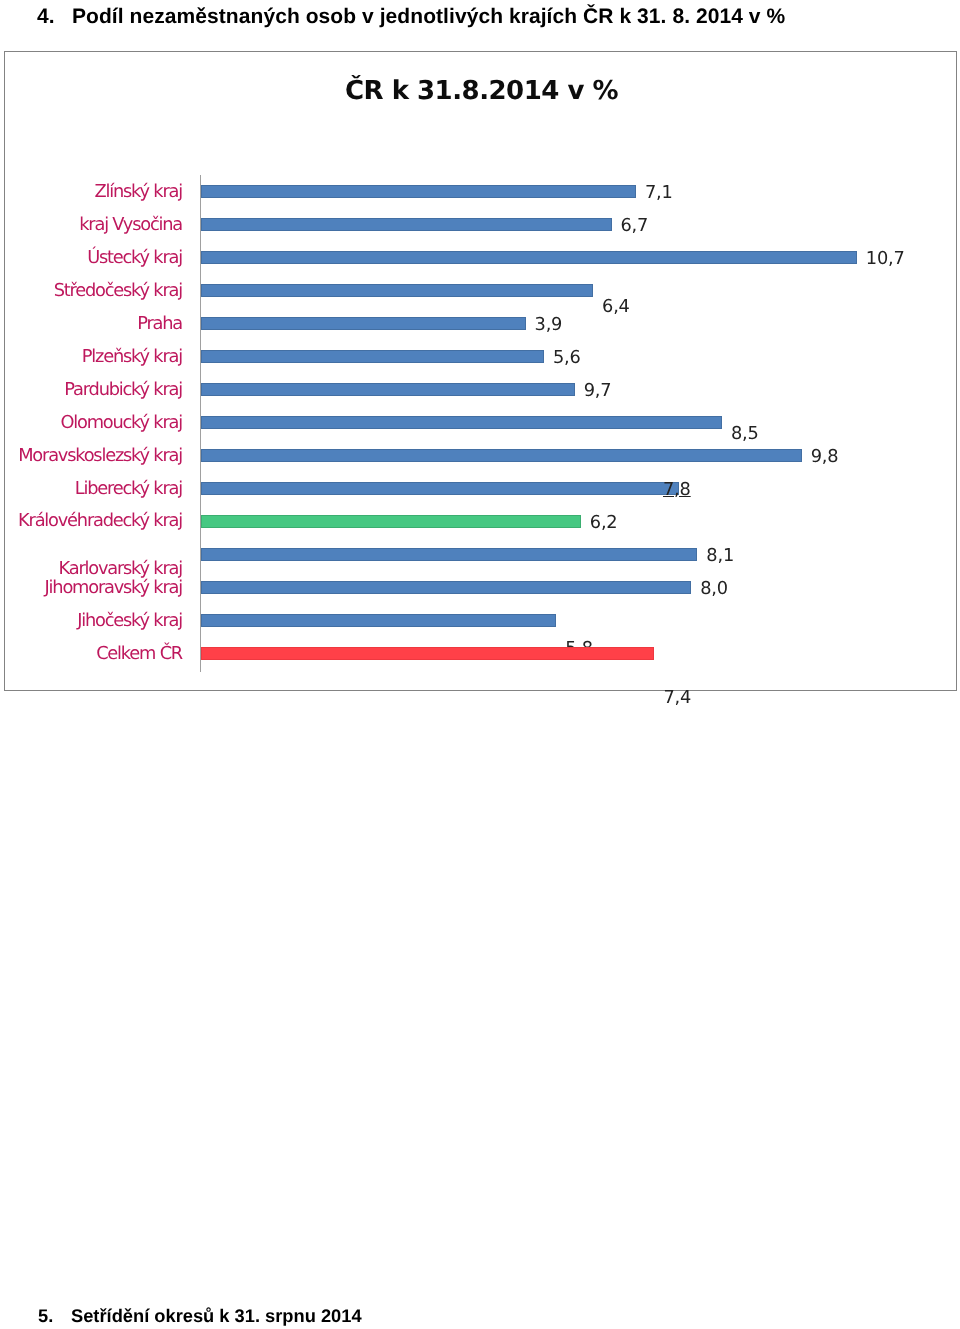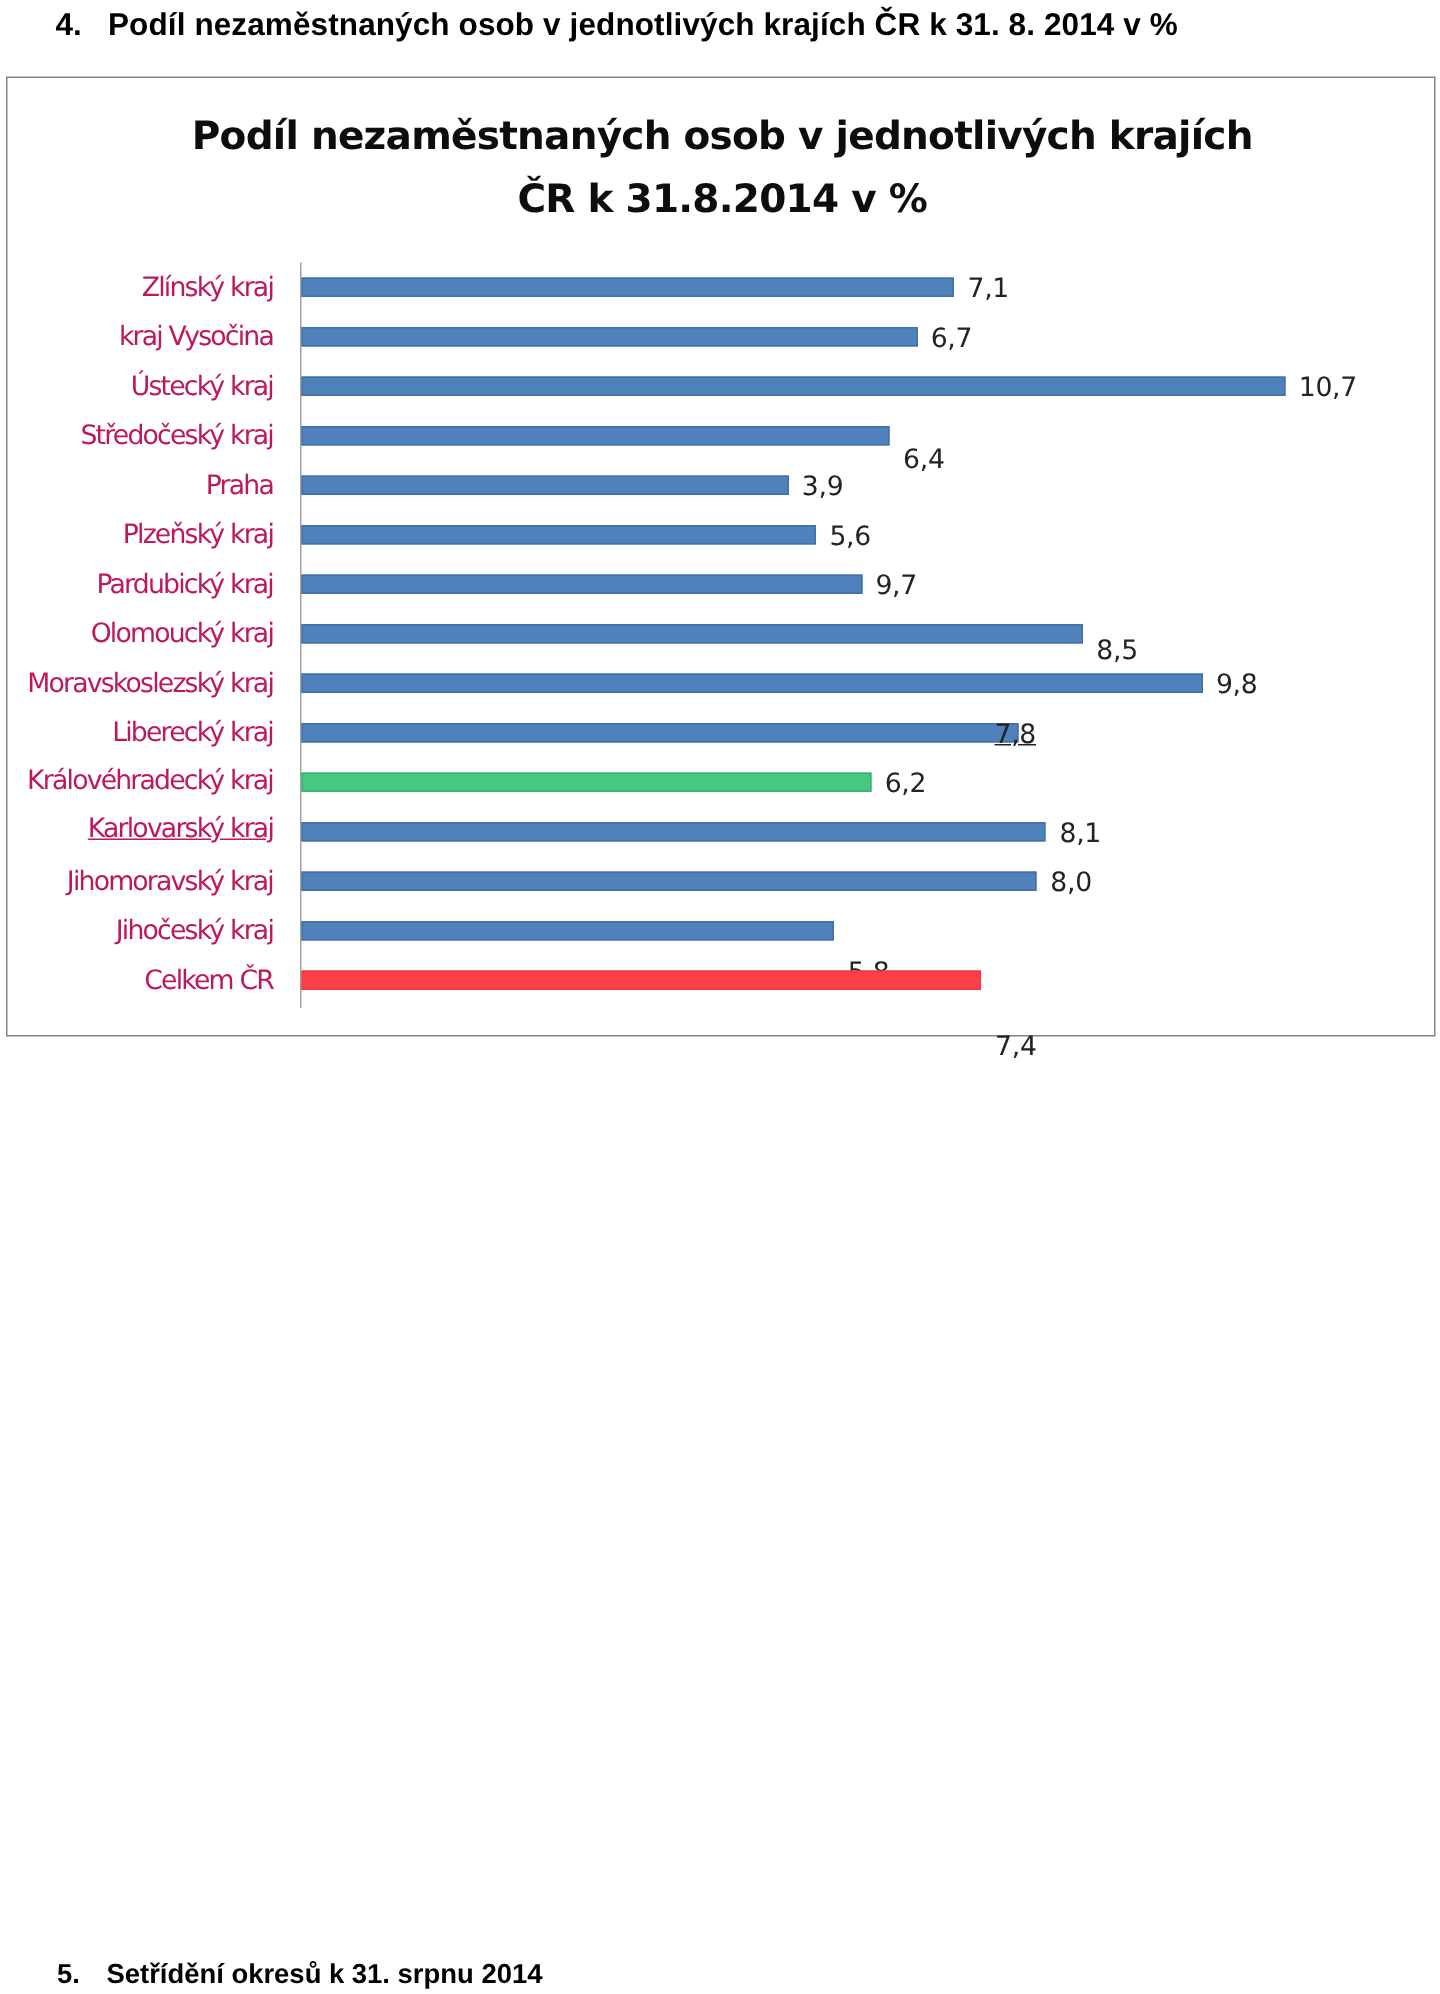--- a/index.html
+++ b/index.html
@@ -134,21 +134,20 @@
 </style>
 </head>
 <body>
 
 <div class="doc-heading">
   <span class="num">4.</span><span>Podíl nezaměstnaných osob v jednotlivých krajích ČR k 31. 8. 2014 v %</span>
 </div>
 
 <div id="chart-frame">
   <div class="chart-title">
-    <div>Podíl nezaměstnaných osob v jednotlivých krajích</div>
     <div>ČR k 31.8.2014 v %</div>
   </div>
   <div id="plot">
     <div class="axis-line"></div>
     <div id="bar-rows">
         <div class="bar-row">
       <div class="cat-label" style="top: 127.95px;">Zlínský kraj</div>
       <div class="bar blue" style="top: 133.2px; width: 435.585px; height: 12.4px;"></div>
       <div class="val-label" style="top: 129.35px; left: 639.985px;">7,1</div>
     </div>
@@ -196,21 +195,21 @@
       <div class="cat-label" style="top: 424.95px;">Liberecký kraj</div>
       <div class="bar blue" style="top: 430.2px; width: 478.53px; height: 12.4px;"></div>
       <div class="val-label" style="top: 426.35px; left: 658px; text-decoration: underline;">7,8</div>
     </div>
         <div class="bar-row">
       <div class="cat-label" style="top: 457px;">Královéhradecký kraj</div>
       <div class="bar green" style="top: 463.2px; width: 380.37px; height: 12.4px;"></div>
       <div class="val-label" style="top: 459.35px; left: 584.77px;">6,2</div>
     </div>
         <div class="bar-row">
-      <div class="cat-label" style="top: 489px; text-decoration: underline;">Karlovarský kraj</div>
+      <div class="cat-label" style="top: 505px;">Karlovarský kraj</div>
       <div class="bar blue" style="top: 496.2px; width: 496.935px; height: 12.4px;"></div>
       <div class="val-label" style="top: 492.35px; left: 701.335px;">8,1</div>
     </div>
         <div class="bar-row">
       <div class="cat-label" style="top: 523.95px;">Jihomoravský kraj</div>
       <div class="bar blue" style="top: 529.2px; width: 490.8px; height: 12.4px;"></div>
       <div class="val-label" style="top: 525.35px; left: 695.2px;">8,0</div>
     </div>
         <div class="bar-row">
       <div class="cat-label" style="top: 556.95px;">Jihočeský kraj</div>

